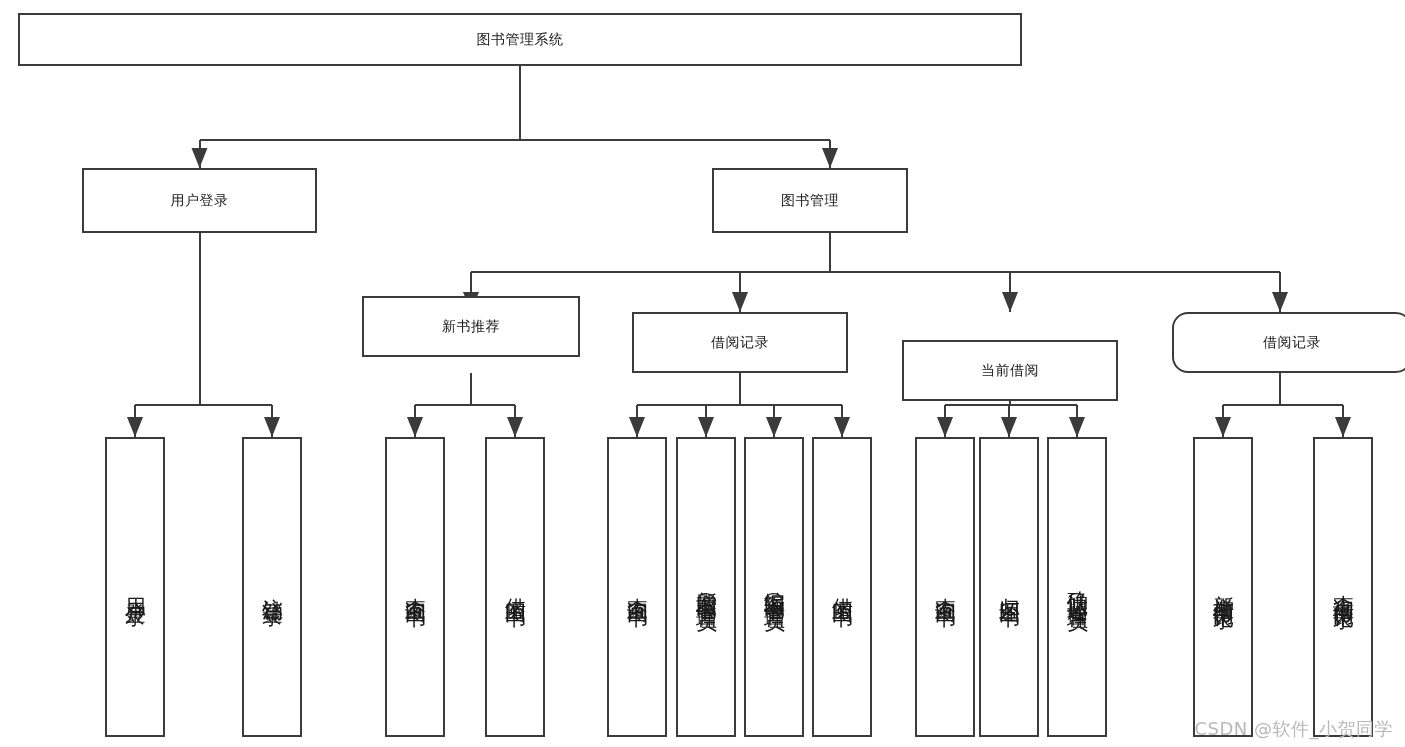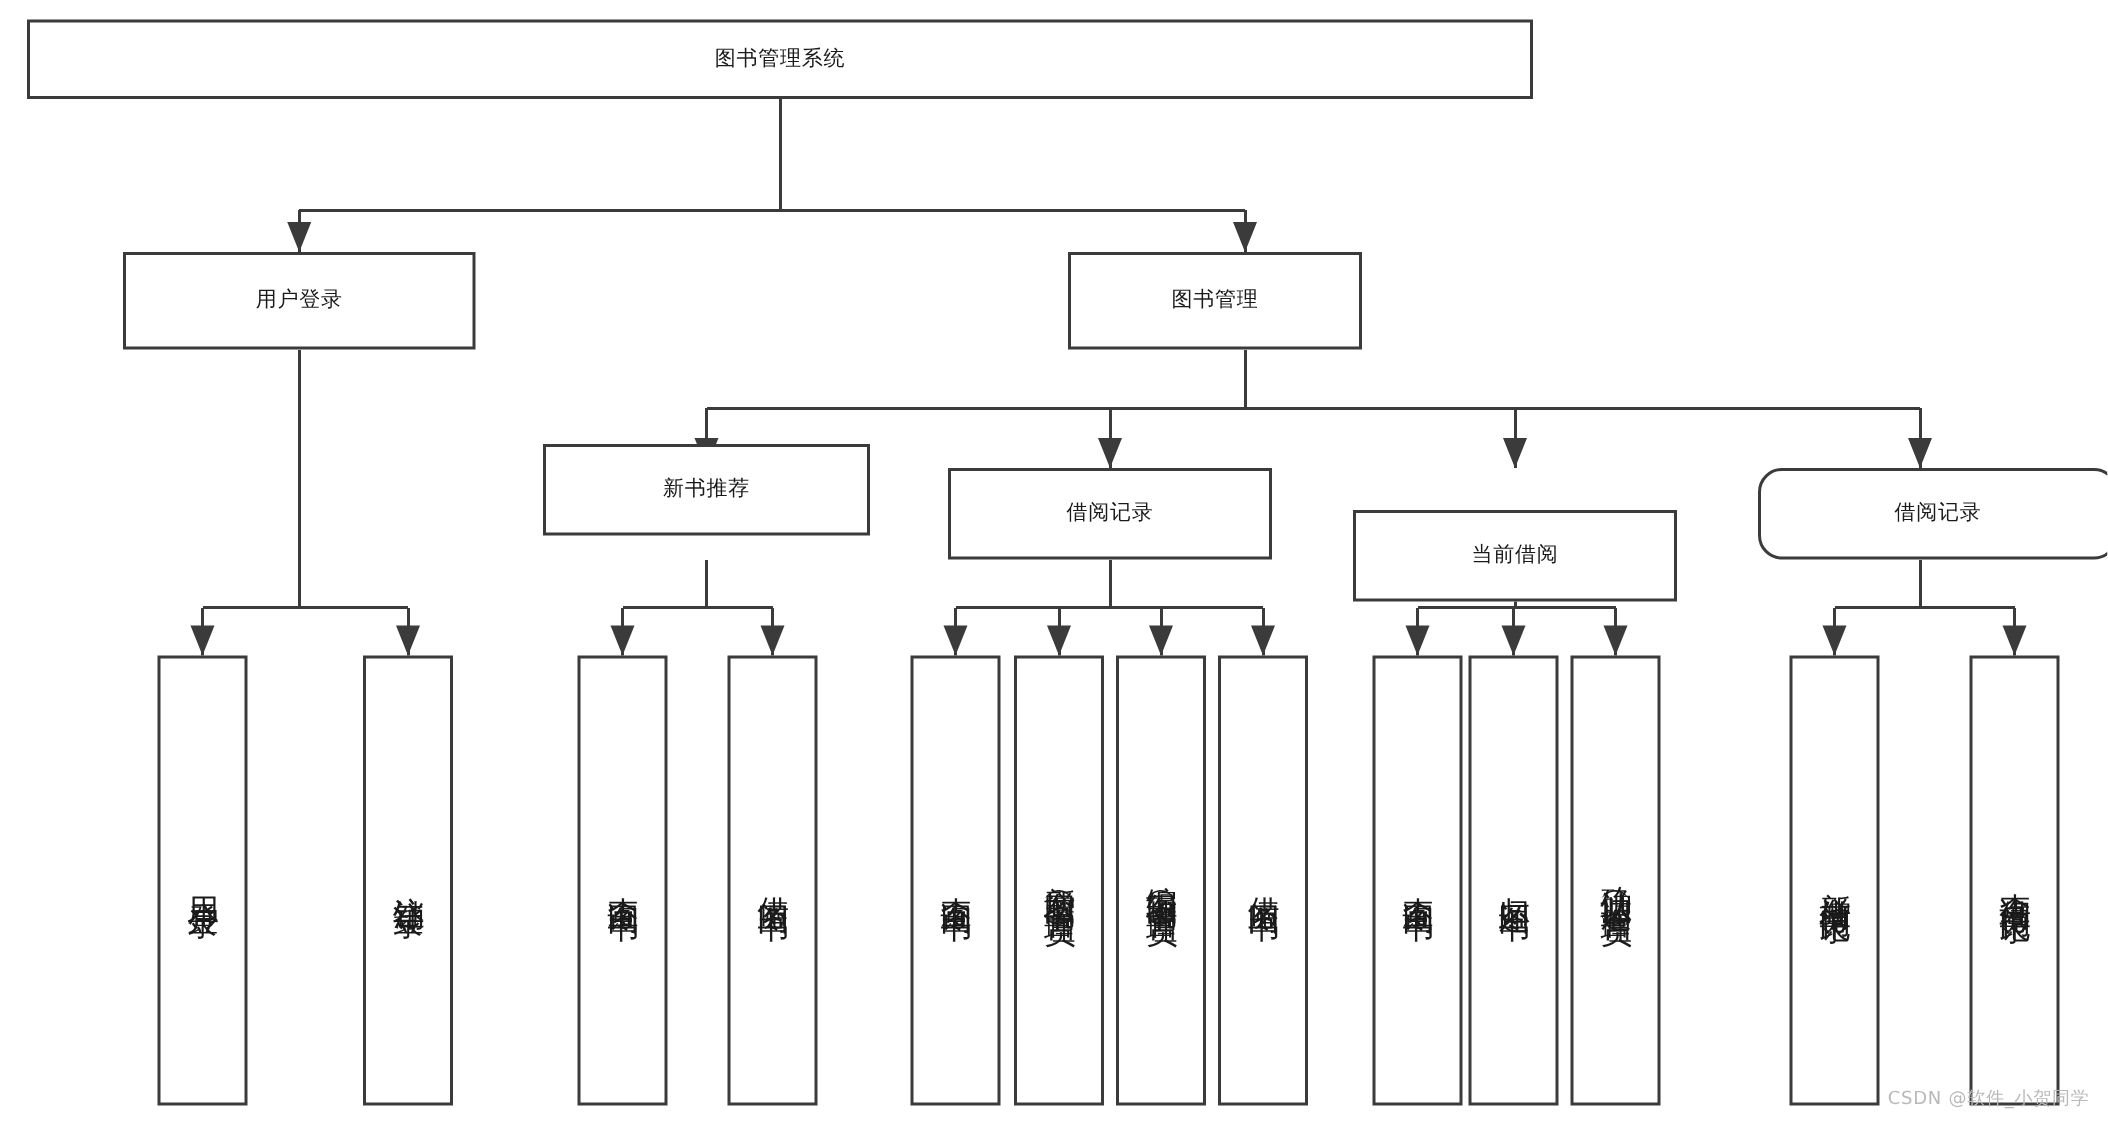--- a/index.html
+++ b/index.html
@@ -52,21 +52,21 @@
     -webkit-writing-mode: vertical-rl;
     font-size: 21px;
     letter-spacing: 3px;
     line-height: 1.0;
     white-space: nowrap;
   }
   .watermark {
     position: absolute;
     right: 12px;
     bottom: 6px;
-    font-size: 12px;
+    font-size: 18px;
     color: #b9b9b9;
     white-space: nowrap;
     letter-spacing: 0.5px;
   }
 </style>
 </head>
 <body>
 
 <div id="canvas">
 

